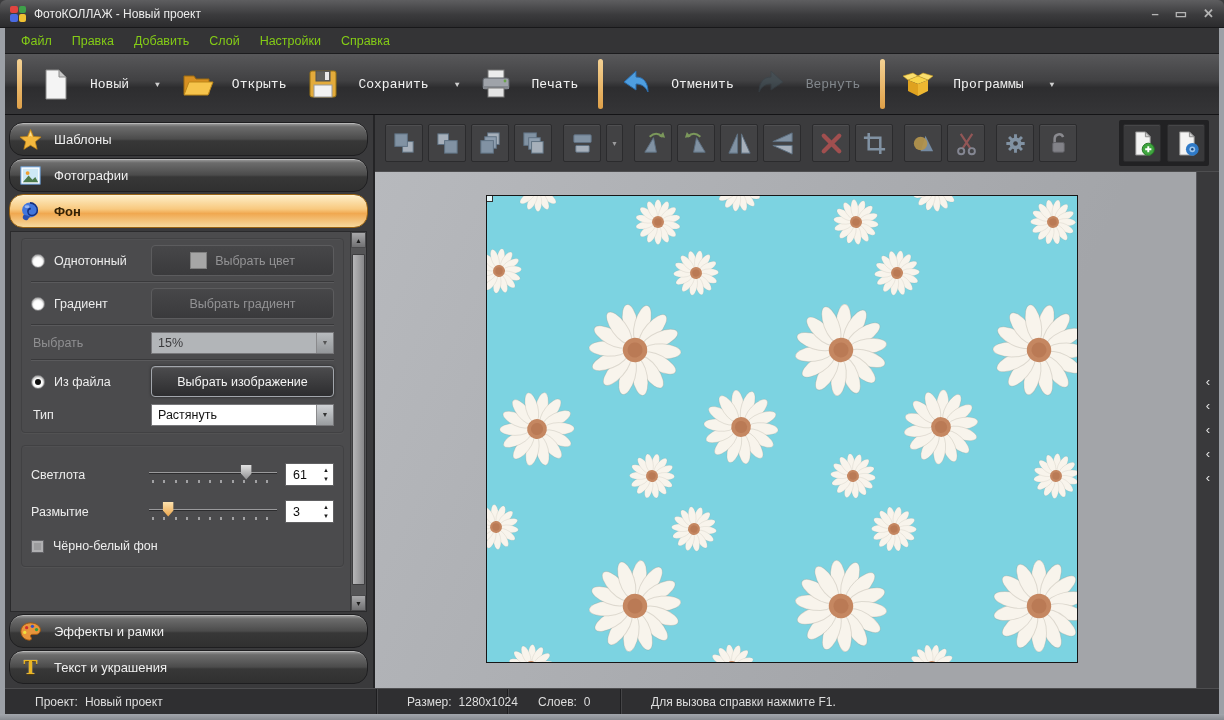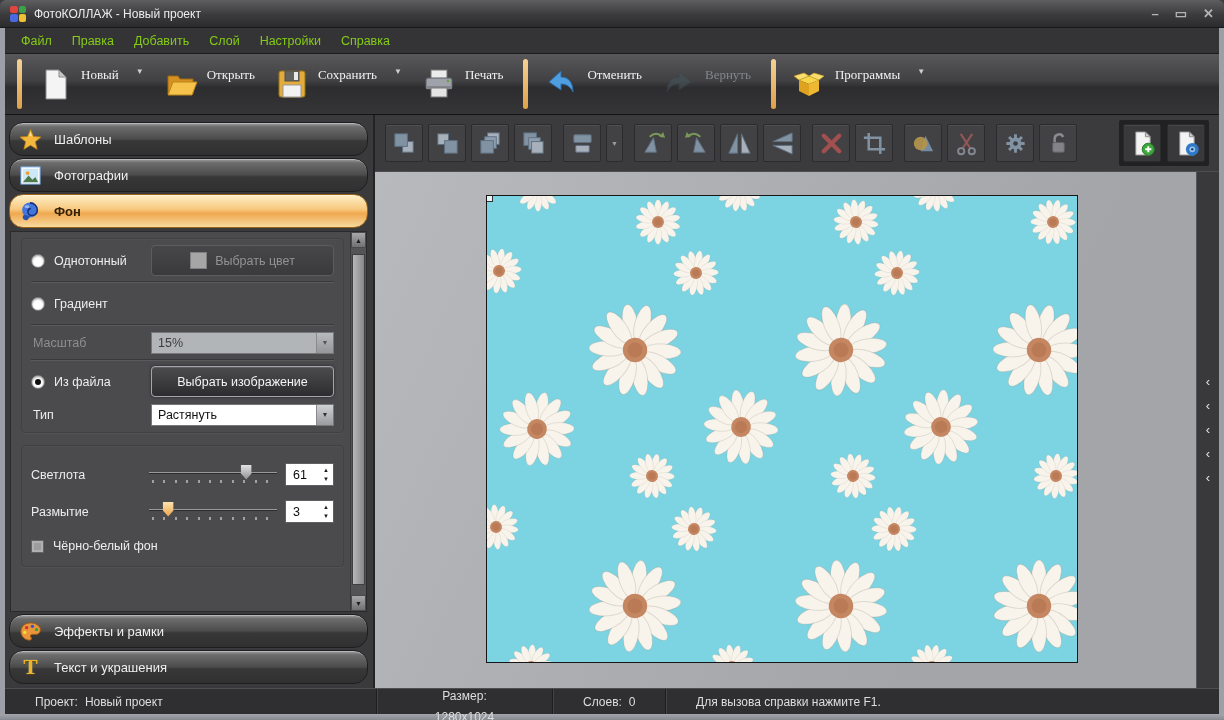--- a/index.html
+++ b/index.html
@@ -19,21 +19,21 @@
   .frame { border-left:5px solid #9ca0a6; border-right:5px solid #9ca0a6; }
   .bottom-frame { height:6px; background:linear-gradient(#a2a6ac,#878b91); }
 
   
   .menubar { height:26px; background:#343436; display:flex; align-items:center; padding:0 6px; border-bottom:1px solid #1c1c1e; }
   .menu-item { color:#84cc16; font-size:12.5px; padding:4px 10px; }
 
   
   .toolbar { height:61px; background:linear-gradient(#58585a,#414143 44%,#2d2d2f 56%,#353537); display:flex; align-items:center; padding:0 4px; border-bottom:1px solid #141416; }
   .tsep { width:5px; height:50px; border-radius:3px; background:linear-gradient(#f4d294,#dfa048); margin:0 8px; flex:0 0 auto; }
-  .tbtn { display:flex; gap:9px; background:transparent; border:0; padding:4px 12px 4px 8px; color:#f2f2f2; font-size:13px; font-family:Liberation Serif, serif; }
+  .tbtn { display:flex; align-items:center; gap:18px; background:transparent; border:0; padding:4px 12px 4px 8px; color:#f2f2f2; font-size:13px; font-family:Liberation Mono, monospace; }
   .tbtn .ticon svg { width:34px; height:34px; display:block; }
   .tbtn .dd { font-size:8px; color:#cfcfcf; margin-left:8px; }
   .tbtn.disabled { color:#82878c; }
   .tbtn.disabled svg { opacity:.55; }
 
   
   .main { display:flex; height:573px; background:#3a3a3c; }
 
   
   .sidebar { width:368px; flex:0 0 368px; padding:7px 5px 2px 4px; display:flex; flex-direction:column; }
@@ -107,21 +107,21 @@
   .canvas-image { position:absolute; left:111px; top:23px; width:592px; height:468px; border:1px solid #161616; overflow:hidden; }
   .corner-handle { position:absolute; left:-1px; top:-1px; width:7px; height:7px; border:1px solid #333; background:rgba(255,255,255,.8); z-index:5; }
   .daisy { position:absolute; }
   .collapse-strip { position:absolute; right:0; top:0; bottom:0; width:23px; background:#39393b; border-left:1px solid #56565a; display:flex; flex-direction:column; align-items:center; justify-content:center; gap:14px; }
   .chev { color:#e4e4e4; font-size:13px; line-height:10px; }
 
   
   .statusbar { height:26px; background:#2f2f31; border-top:1px solid #4e4e50; display:flex; align-items:center; color:#dedede; font-size:12px; }
   .scell { height:100%; display:flex; align-items:center; gap:7px; padding:0 30px; border-right:1px solid #1d1d1f; box-shadow:1px 0 0 #454547; }
   .scell.c-project { width:372px; }
-  .scell.c-size { width:176px;flex-direction:column; }
+  .scell.c-size { width:131px; }
   .scell.c-layers { width:113px; }
   .scell.c-help { border-right:0; box-shadow:none; }
 </style>
 </head>
 <body>
 
 <div class="window">
 
   <div class="titlebar">
     <span class="app-icon">
@@ -270,24 +270,27 @@
                 <span class="plabel">Однотонный</span>
                 <button class="pbtn off">
                   <span class="swatch" style="background: rgb(166, 166, 166);"></span>
                   <span>Выбрать цвет</span>
                 </button>
               </div>
               <div class="psep"></div>
               <div class="prow">
                 <span class="radio"></span>
                 <span class="plabel">Градиент</span>
+                <button class="pbtn off">
+                  <span>Выбрать градиент</span>
+                </button>
               </div>
               <div class="psep"></div>
               <div class="prow short">
-                <span class="plabel dim indent">Масштаб</span>
+                <span class="plabel dim indent">Выбрать</span>
                 <div class="combo off">
                   <span class="cval">15%</span>
                   <span class="cbtnarrow">▼</span>
                 </div>
               </div>
               <div class="psep"></div>
               <div class="prow">
                 <span class="radio selected"></span>
                 <span class="plabel">Из файла</span>
                 <button class="pbtn on">

